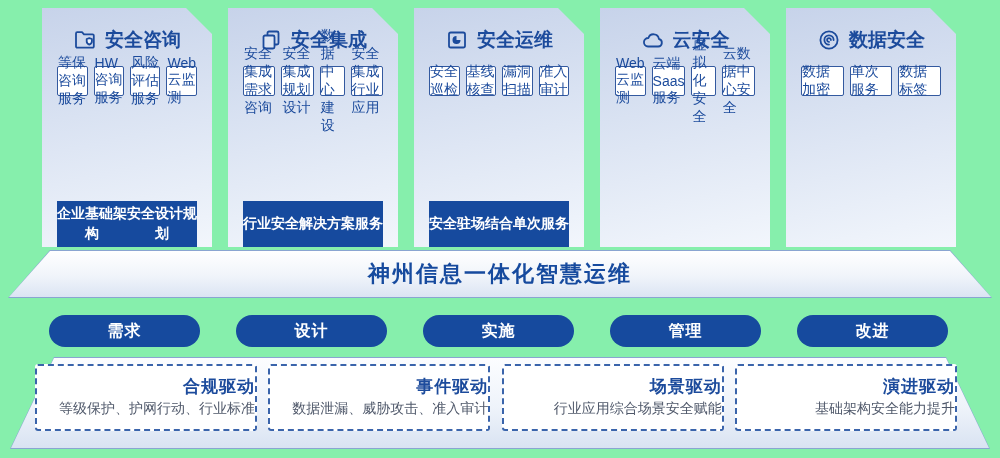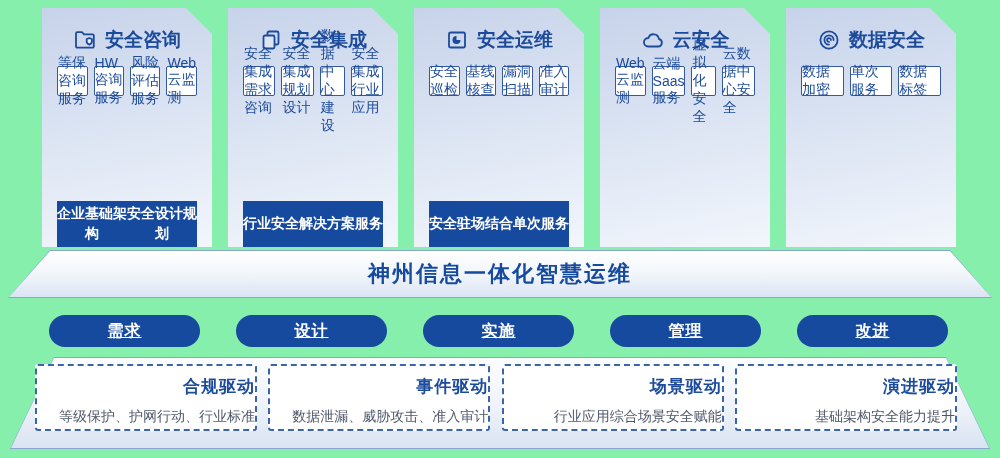--- a/index.html
+++ b/index.html
@@ -29,37 +29,37 @@
   .banner .fill{position:absolute;inset:1px;
                 background:linear-gradient(180deg,#ffffff 0%,#f0f4fa 55%,#dbe4f3 100%);
                 clip-path:polygon(41px 0,calc(100% - 41px) 0,100% 100%,0 100%);}
   .banner .label{position:absolute;inset:0;display:flex;align-items:center;justify-content:center;
                  font-size:22px;font-weight:bold;color:#164a9e;letter-spacing:2px;}
 
   
   .phases{position:absolute;left:49px;top:315px;width:899px;display:flex;justify-content:space-between;}
   .phase{width:151px;height:32px;border-radius:16px;background:#164a9e;color:#ffffff;
          font-size:16px;font-weight:bold;letter-spacing:1px;
-         display:flex;align-items:center;justify-content:center;text-decoration:underline;}
+         display:flex;align-items:center;justify-content:center;}
 
   
   .panel{position:absolute;left:10px;top:357px;width:980px;height:92px;}
   .panel .edge{position:absolute;inset:0;background:#8aa5d1;
                clip-path:polygon(44px 0,calc(100% - 44px) 0,100% 100%,0 100%);}
   .panel .fill{position:absolute;inset:1px;
                background:linear-gradient(180deg,#fcfdff 0%,#eef3fa 55%,#d9e3f2 100%);
                clip-path:polygon(43px 0,calc(100% - 43px) 0,100% 100%,0 100%);}
 
   
   .drivers{position:absolute;left:35px;top:364px;width:922px;height:67px;
            display:flex;justify-content:space-between;}
   .driver{width:222px;height:67px;box-sizing:border-box;background:#ffffff;
           border:2px dashed #3a64ab;border-radius:3px;text-align:right;padding-top:9px;}
   .driver-title{font-size:17px;font-weight:bold;color:#1c4b9c;letter-spacing:1px;}
-  .driver-desc{font-size:14px;color:#4f586a;margin-top:10px;white-space:nowrap;}
+  .driver-desc{font-size:14px;color:#4f586a;margin-top:2px;white-space:nowrap;}
 </style>
 </head>
 <body>
 
 <div class="stage">
 
   <div class="cards">
 
     <div class="card">
       <div class="card-title">

